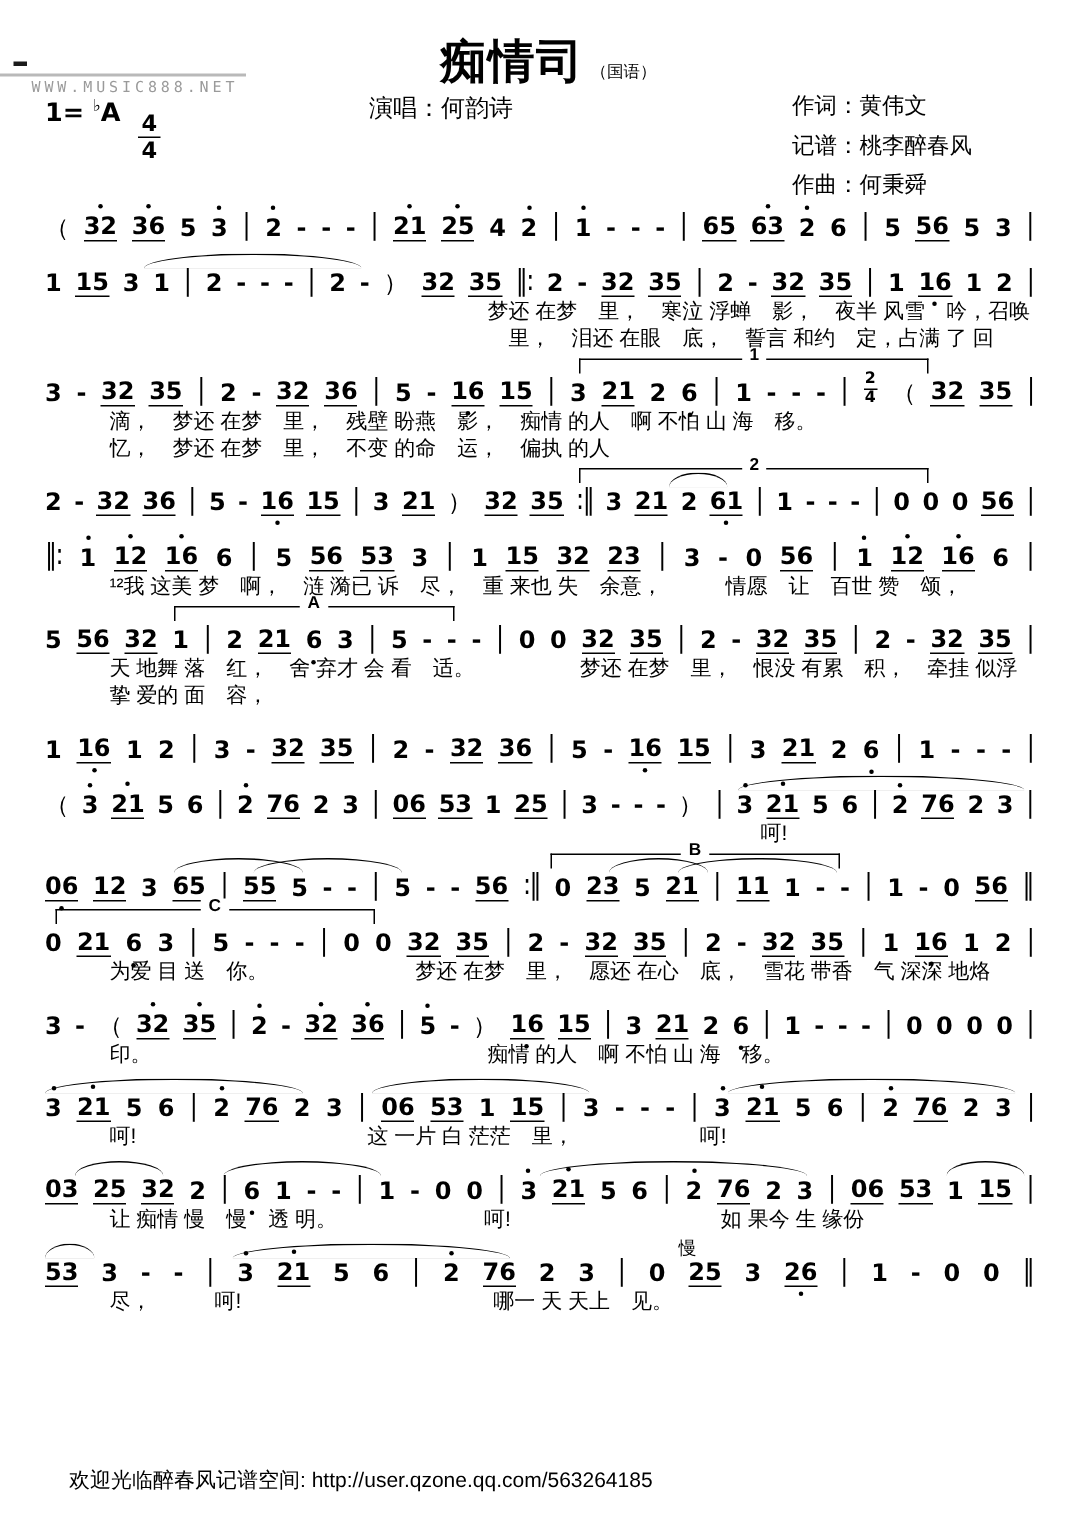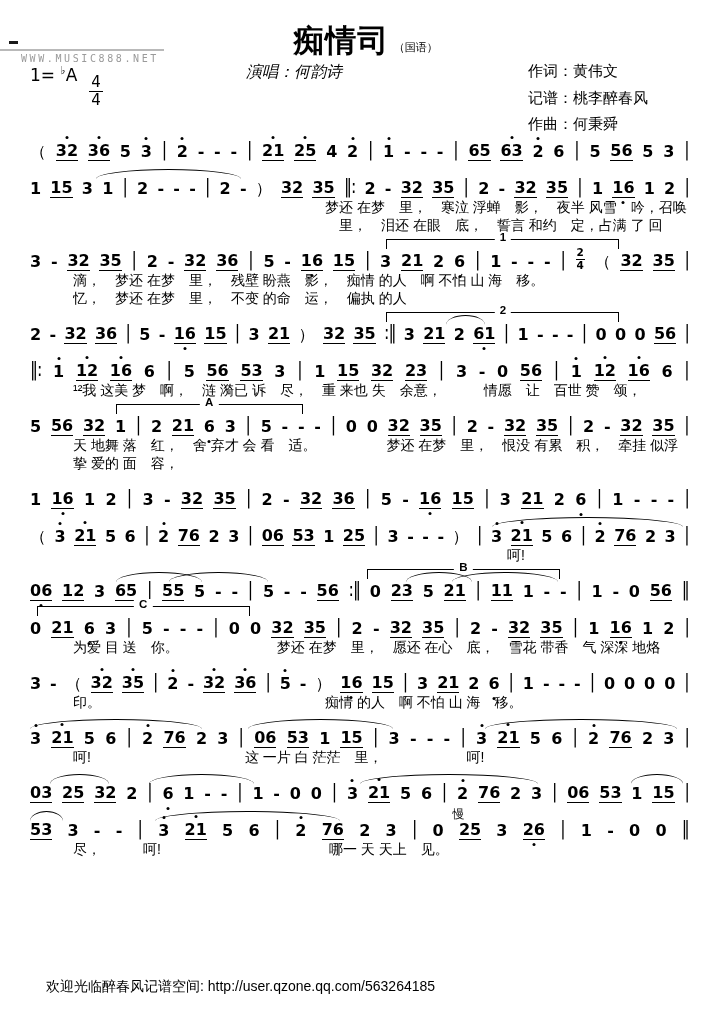--- a/index.html
+++ b/index.html
@@ -3,29 +3,29 @@
 <meta charset="utf-8">
 <style>
   html,body{margin:0;padding:0;background:#fff;}
   body{width:714px;height:1010px;overflow:hidden;color:#000;font-family:"Liberation Sans",sans-serif;position:relative;}
 
   
   .header{position:relative;height:126px;}
   .corner-dash{position:absolute;left:9px;top:41px;width:9px;height:3px;background:#1a1a1a;}
   .grayline{position:absolute;left:0;top:49px;width:164px;height:2px;background:#b9b9b9;}
   .watermark{position:absolute;left:21px;top:53px;font-size:10px;letter-spacing:2.6px;color:#9a9a9a;font-weight:normal;font-family:"DejaVu Sans Mono",monospace;}
-  .keysig{position:absolute;left:30px;top:64px;font-size:17px;font-weight:normal;font-family:"DejaVu Sans",sans-serif;}
+  .keysig{position:absolute;left:30px;top:64px;font-size:17px;font-weight:bold;font-family:"DejaVu Sans",sans-serif;}
   .keysig sup{font-size:11px;}
   .meter{display:inline-flex;flex-direction:column;align-items:center;line-height:1;vertical-align:-6px;margin-left:12px;font-size:15px;}
   .meter .m-top{border-bottom:1.5px solid #000;padding:0 2px 1px;}
   .meter .m-bot{padding-top:1px;}
   .title-wrap{position:absolute;left:17px;right:0;top:20px;text-align:center;}
   .title{font-size:31px;font-weight:bold;letter-spacing:1px;}
   .subtitle{font-size:11px;}
-  .singer{position:absolute;left:246px;top:62px;font-size:16px;font-style:italic;}
+  .singer{position:absolute;left:246px;top:62px;font-size:16px;}
   .credits{position:absolute;left:528px;top:58px;font-size:15px;line-height:1.78;}
 
   
   .score{padding:2px 24px 0 30px;}
   .sys{position:relative;padding-top:12px;margin-bottom:4px;}
   .notes{display:flex;justify-content:space-between;align-items:flex-end;height:21px;
          font-family:"DejaVu Sans",sans-serif;font-weight:bold;font-size:16px;line-height:1.15;}
   .tok{position:relative;white-space:nowrap;}
   .tok.u{border-bottom:1.6px solid #000;}
   .tok.da::before{content:"";position:absolute;top:-6px;left:50%;transform:translateX(-50%);
@@ -553,20 +553,21 @@
         <span class="tok u">76</span>
         <span class="tok">2</span>
         <span class="tok">3</span>
         <span class="tok bar">|</span>
         <span class="tok u">06</span>
         <span class="tok u">53</span>
         <span class="tok">1</span>
         <span class="tok u">15</span>
         <span class="tok bar">|</span>
       </div>
+      <div class="lyr">让 痴情 慢　慢　透 明。　　　　　　　呵!　　　　　　　　　　如 果今 生 缘份</div>
     </div>
     <div class="sys">
       <div class="tempo" style="left: 64%;">慢</div>
       <div class="arc" style="left: 0%; width: 5%;"></div>
       <div class="arc" style="left: 19%; width: 28%;"></div>
       <div class="notes">
         <span class="tok u">53</span>
         <span class="tok">3</span>
         <span class="tok">-</span>
         <span class="tok">-</span>

